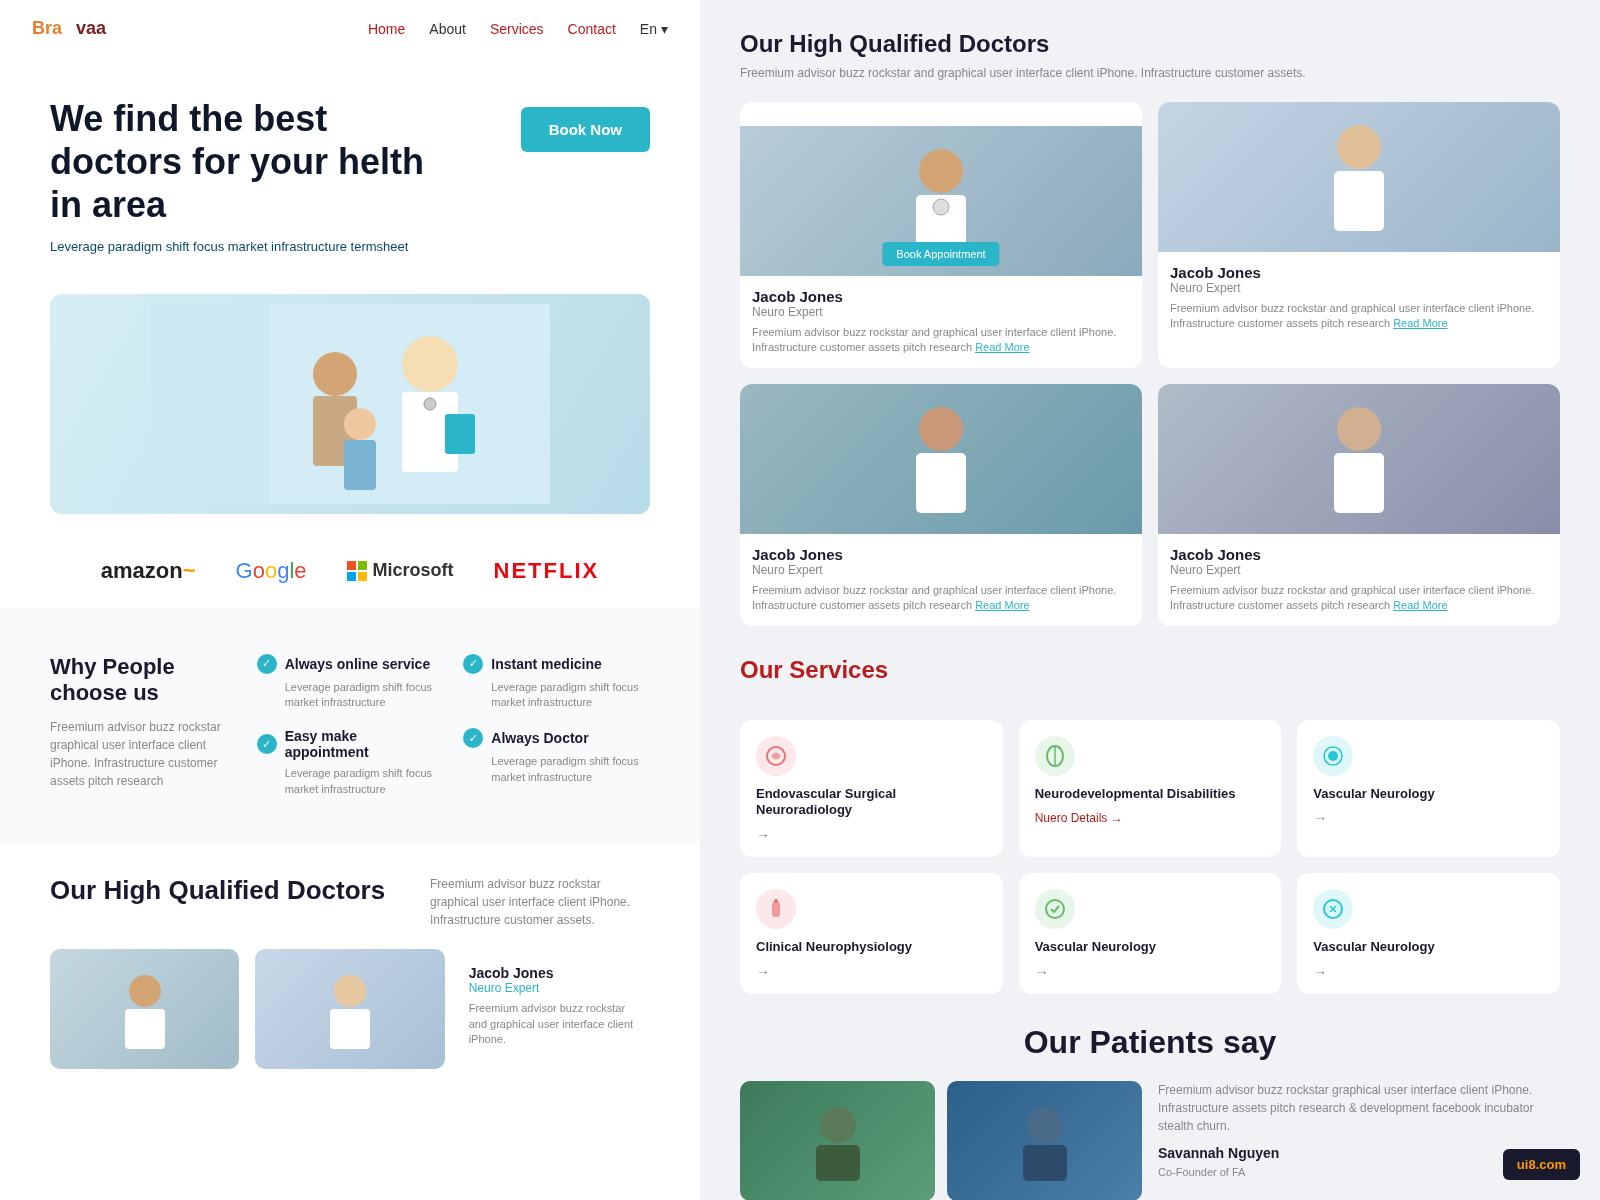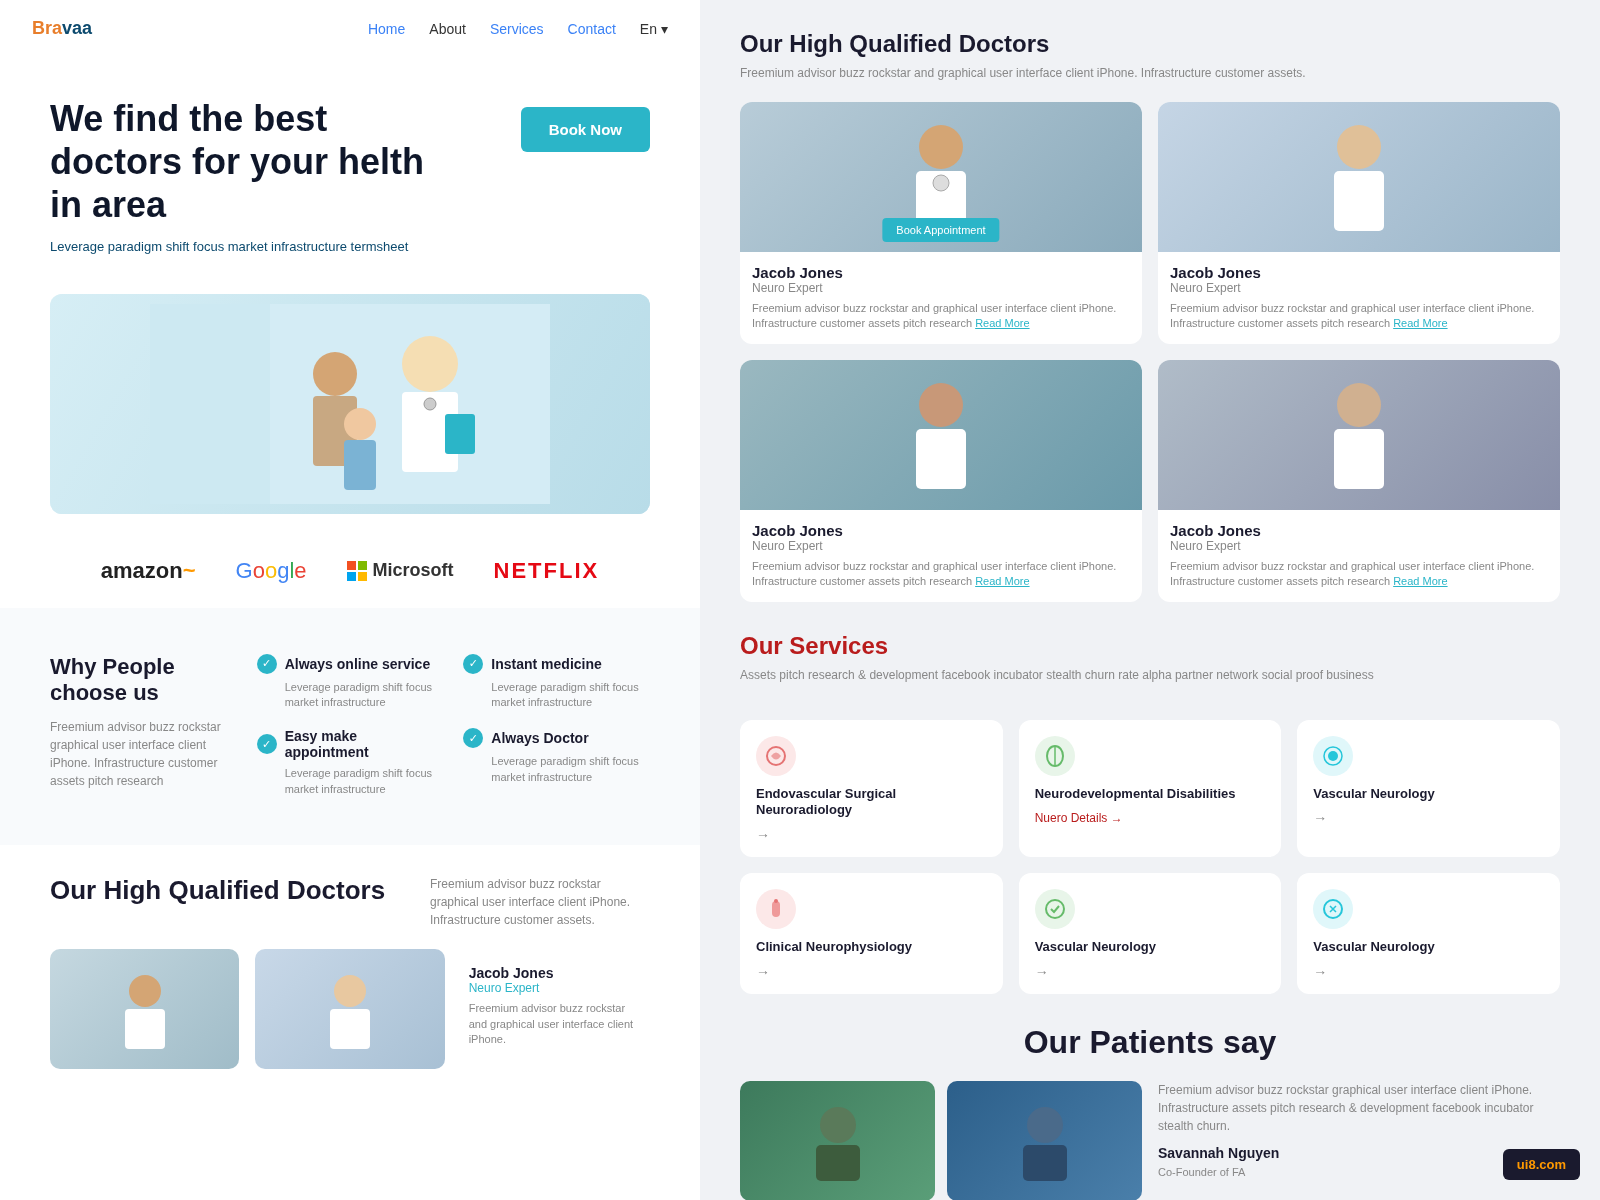--- a/index.html
+++ b/index.html
@@ -7,21 +7,21 @@
     .page-wrapper { display: flex; width: 1600px; min-height: 1200px; gap: 0; }
 
     
     .left-panel { width: 700px; background: #fff; flex-shrink: 0; overflow: hidden; }
 
     
     .nav { display: flex; align-items: center; padding: 18px 32px; border-bottom: none; }
     .logo { font-size: 18px; font-weight: 700; color: #222; margin-right: auto; }
     .logo span { color: #e87e2b; }
     .nav-links { display: flex; gap: 24px; align-items: center; }
-    .nav-links a { text-decoration: none; color: #3b82f6; font-size: 14px; }
+    .nav-links a { text-decoration: none; color: #b91c1c; font-size: 14px; }
     .nav-links a.active { color: #333; font-weight: 500; }
     .lang-btn { display: flex; align-items: center; gap: 4px; font-size: 14px; color: #333; background: none; border: none; cursor: pointer; }
 
     
     .hero { padding: 40px 50px 20px 50px; }
     .hero h1 { font-size: 36px; font-weight: 800; color: #0f172a; line-height: 1.2; max-width: 380px; }
     .hero-row { display: flex; align-items: flex-start; justify-content: space-between; }
     .hero-left { flex: 1; }
     .hero-subtitle { font-size: 13px; color: #0c4a6e; margin-top: 12px; }
     .book-btn { background: #2bb5c8; color: #fff; border: none; padding: 14px 28px; border-radius: 6px; font-size: 15px; font-weight: 600; cursor: pointer; white-space: nowrap; margin-top: 10px; }
@@ -119,21 +119,21 @@
   </style>
 </head>
 <body>
 
 <div class="page-wrapper">
 
   <div class="left-panel">
 
     <nav class="nav">
       <div class="logo">
-        <span>Bra</span><span style="color:#0c4a6e;">vaa</span>
+        <span>Bra</span><span style="color:#7f1d1d;padding-left:14px;">vaa</span>
       </div>
       <div class="nav-links">
         <a href="#" class="nav-link">Home</a>
         <a href="#" class="nav-link active">About</a>
         <a href="#" class="nav-link">Services</a>
         <a href="#" class="nav-link">Contact</a>
         <button class="lang-btn">
           <span>En</span>
           <span>▾</span>
         </button>
@@ -270,21 +270,21 @@
   </div>
 
   <div class="right-panel">
 
     <div class="doctors-right">
       <h2>Our High Qualified Doctors</h2>
       <p class="desc">Freemium advisor buzz rockstar and graphical user interface client iPhone. Infrastructure customer assets.</p>
       <div class="docs-grid">
 
         <div class="doc-card">
-          <div class="doc-card-img" style="background: linear-gradient(135deg, #b8ccd8, #8aaabb);">
+          <div class="doc-card-img" style="background: linear-gradient(135deg, #b8ccd8, #8aaabb); margin-top: 24px;">
             <svg width="80" height="120" viewBox="0 0 80 120">
               <circle cx="40" cy="30" r="22" fill="#d4a574"></circle>
               <rect x="15" y="54" width="50" height="60" fill="#fff" rx="5"></rect>
               <circle cx="40" cy="66" r="8" fill="#ddd" stroke="#aaa" stroke-width="1"></circle>
             </svg>
             <button class="book-appt-btn">Book Appointment</button>
           </div>
           <div class="doc-card-body">
             <div class="doc-name">Jacob Jones</div>
             <div class="doc-specialty">Neuro Expert</div>
@@ -332,21 +332,20 @@
             <div class="doc-specialty" style="color:#888;">Neuro Expert</div>
             <p class="doc-bio">Freemium advisor buzz rockstar and graphical user interface client iPhone. Infrastructure customer assets pitch research <span class="read-more">Read More</span></p>
           </div>
         </div>
 
       </div>
     </div>
 
     <div class="services-section">
       <h2>Our Services</h2>
-      <p class="desc">Assets pitch research &amp; development facebook incubator stealth churn rate alpha partner network social proof business</p>
       <div class="services-grid">
 
         <div class="service-card">
           <div class="service-icon pink">
             <svg width="22" height="22" viewBox="0 0 22 22">
                 <circle cx="11" cy="11" r="9" fill="none" stroke="#e57373" stroke-width="2"></circle>
                 <path d="M6 11 Q11 4 16 11 Q11 18 6 11Z" fill="#e57373" opacity="0.6"></path>
               </svg>
           </div>
           <div class="service-name">Endovascular Surgical Neuroradiology</div>

